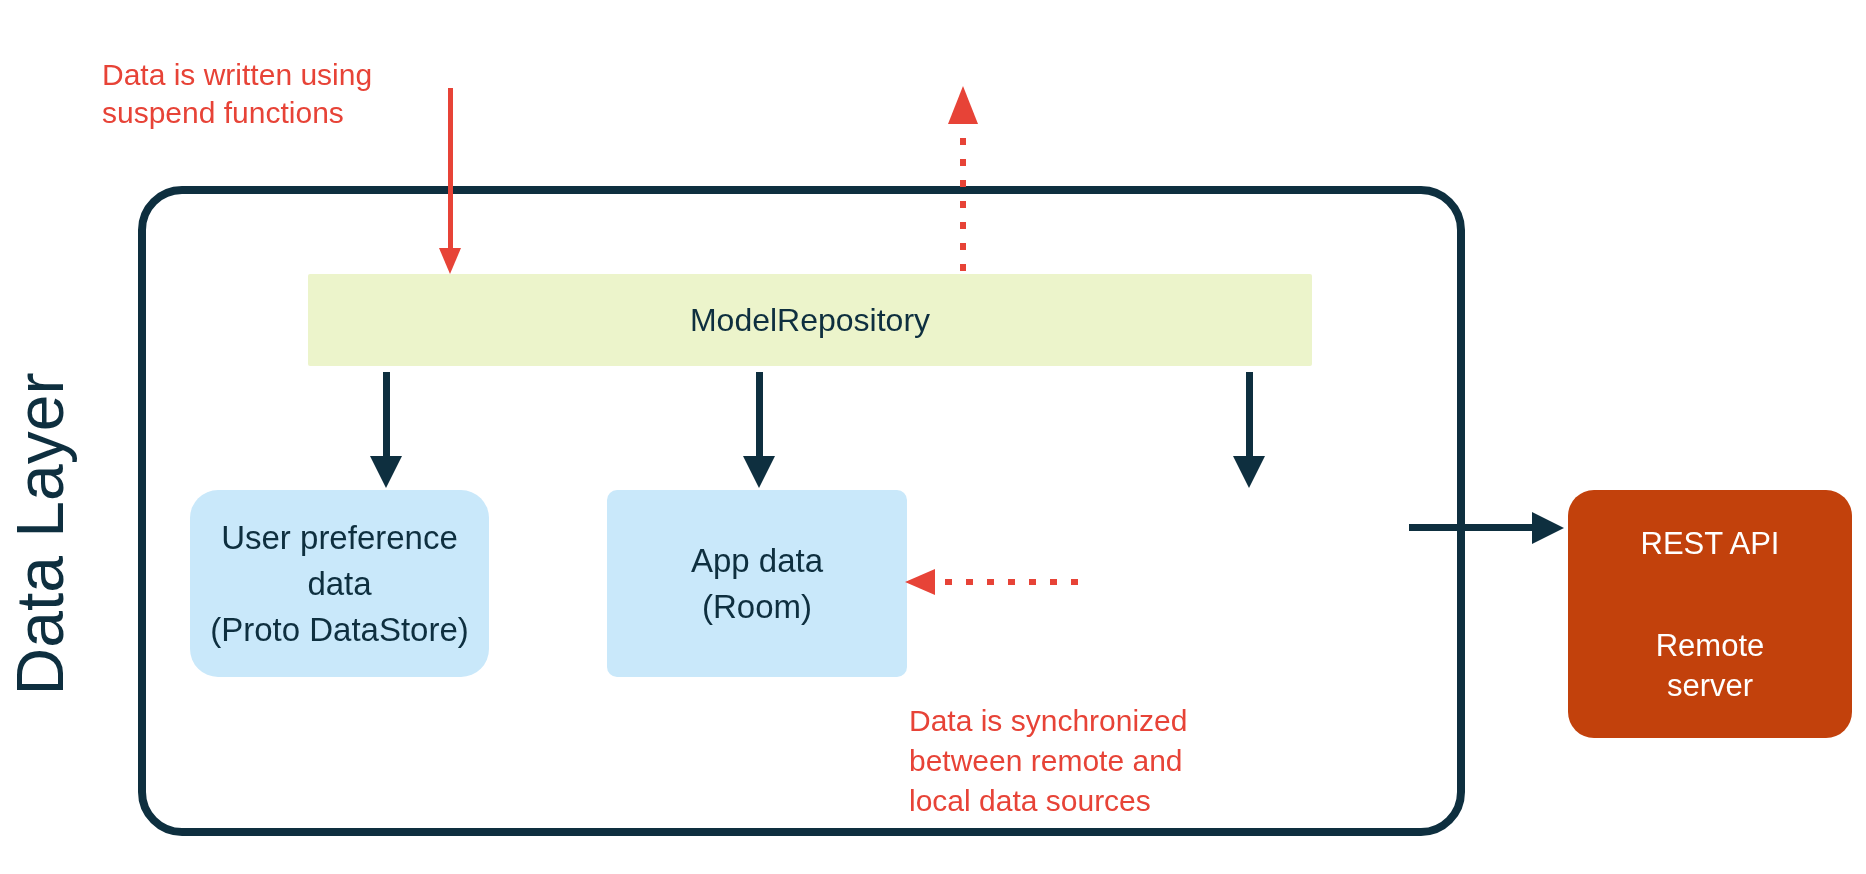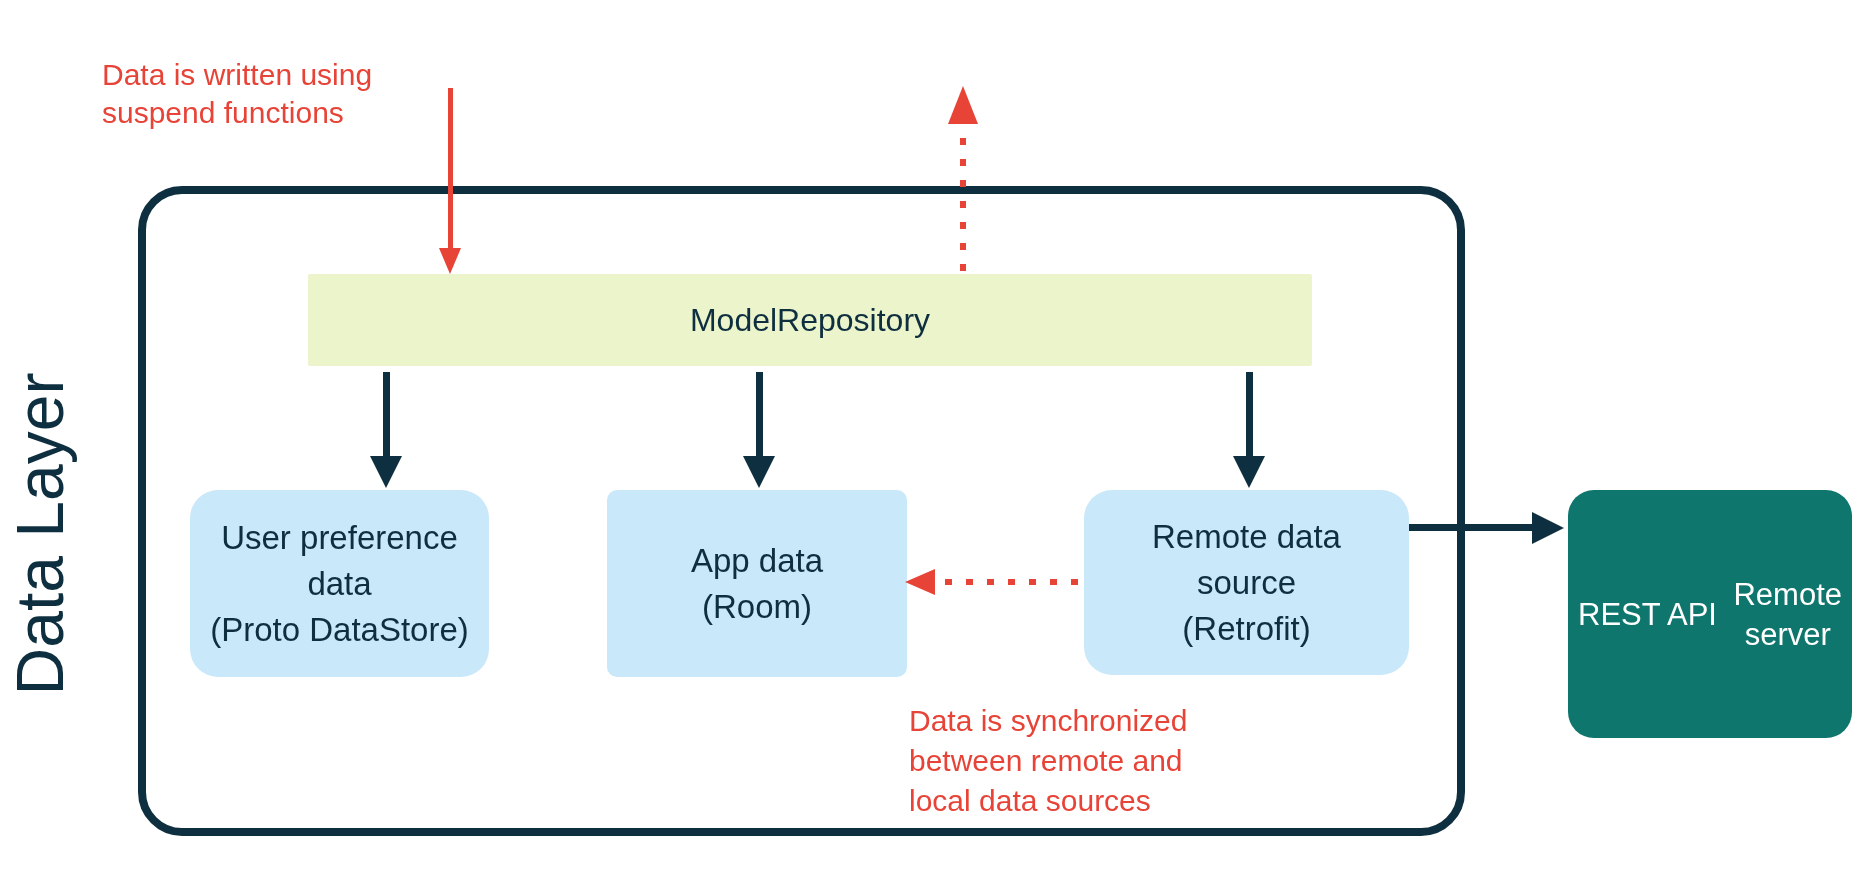--- a/index.html
+++ b/index.html
@@ -62,26 +62,26 @@
     background: #c9e8fa;
     border-radius: 28px;
     font-size: 33px;
     line-height: 46px;
   }
   .node-userpref { left: 190px;  top: 490px; width: 299px; height: 187px; }
   .node-appdata  { left: 607px;  top: 490px; width: 300px; height: 187px; border-radius: 10px; }
   .node-remote   { left: 1084px; top: 490px; width: 325px; height: 185px; }
   .node-server {
     left: 1568px; top: 490px; width: 284px; height: 248px;
-    background: #0f766e;
+    background: #c2410c;
     border-radius: 26px;
     color: #ffffff;
     font-size: 31px;
     line-height: 40px;
-    flex-direction: row;
+    flex-direction: column;
     justify-content: space-between;
     padding: 34px 10px 32px 10px;
   }
 
   
   .annotation {
     position: absolute;
     color: #e74337;
     font-size: 30px;
     line-height: 38px;
@@ -151,23 +151,20 @@
   <div>
     <div class="line" style="left:1246px; top:372px; width:7px; height:86px;"></div>
     <div class="head head-down-navy" style="left:1233px; top:456px;"></div>
   </div>
 
   <div class="node node-blue node-userpref pre">User preference
 data
 (Proto DataStore)</div>
   <div class="node node-blue node-appdata pre">App data
 (Room)</div>
-  <div class="node node-blue node-remote pre">Remote data
-source
-(Retrofit)</div>
 
   <div>
     <div class="head head-left-red" style="left:905px; top:569px;"></div>
     <div class="dots-h" style="left:945px; top:579px; width:138px;"></div>
   </div>
 
   <div>
     <div class="line" style="left:1409px; top:524px; width:125px; height:7px;"></div>
     <div class="head head-right-navy" style="left:1532px; top:512px;"></div>
   </div>

